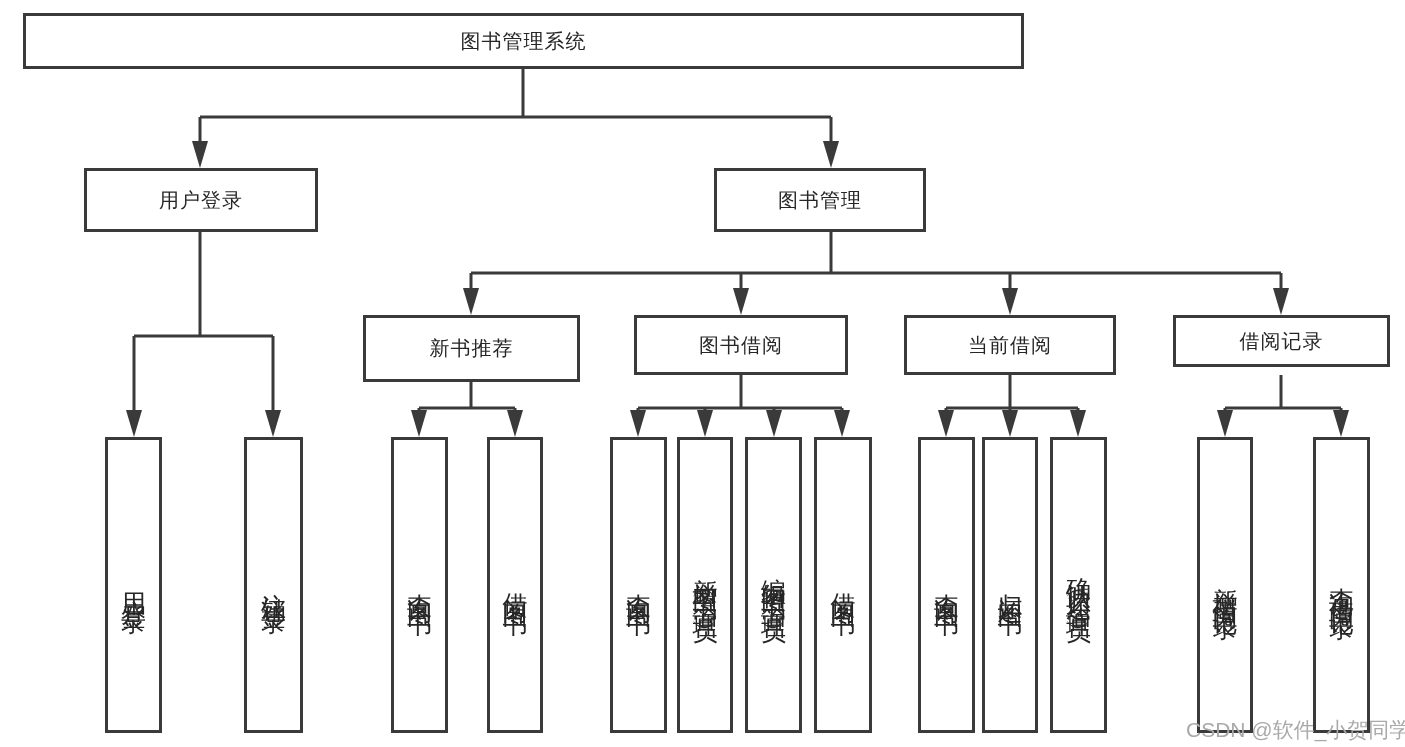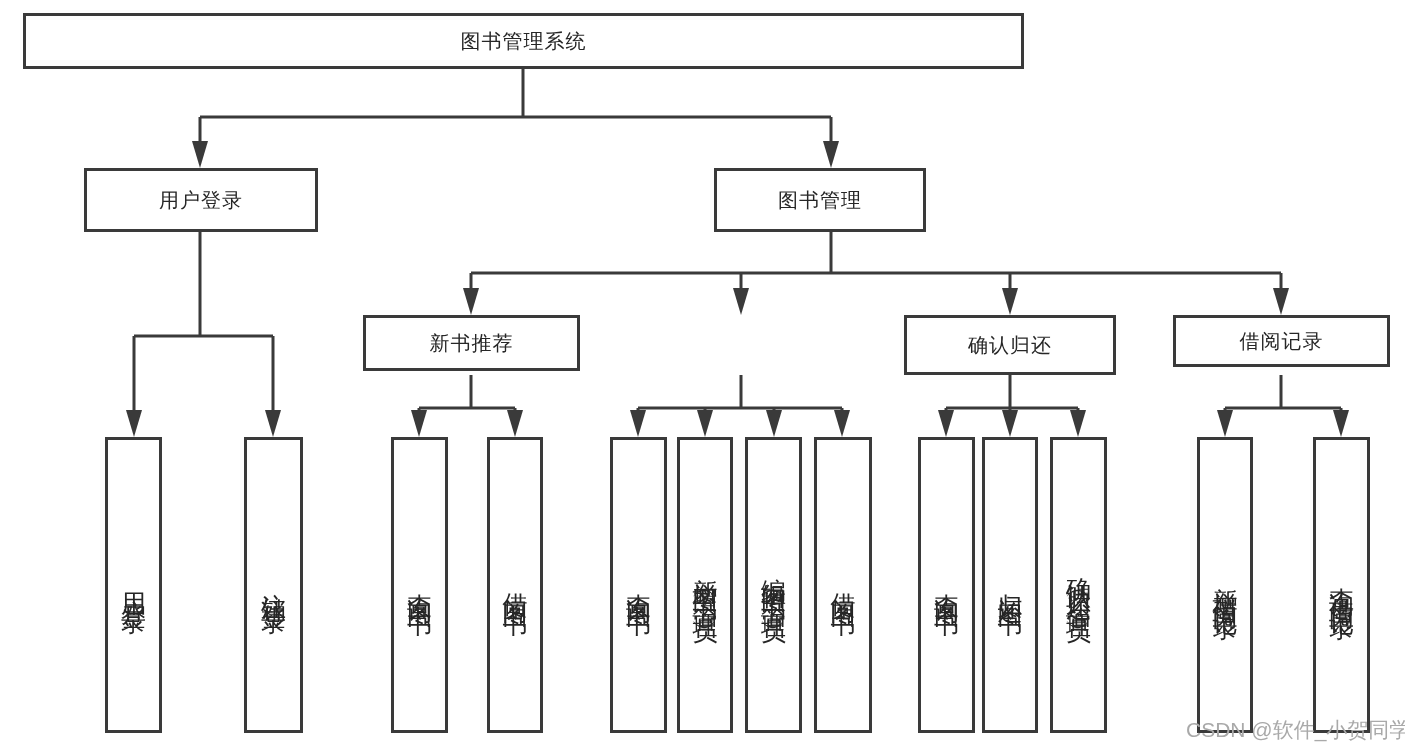--- a/index.html
+++ b/index.html
@@ -97,25 +97,28 @@
     <span>图书管理系统</span>
   </div>
 
   <div class="node hbox" style="left:84px;top:168px;width:234px;height:64px">
     <span>用户登录</span>
   </div>
   <div class="node hbox" style="left:714px;top:168px;width:212px;height:64px">
     <span>图书管理</span>
   </div>
 
-  <div class="node hbox" style="left:363px;top:315px;width:217px;height:56px">
+  <div class="node hbox" style="left:363px;top:315px;width:217px;height:67px">
     <span>新书推荐</span>
   </div>
+  <div class="node hbox" style="left:634px;top:315px;width:214px;height:60px">
+    <span>图书借阅</span>
+  </div>
   <div class="node hbox" style="left:904px;top:315px;width:212px;height:60px">
-    <span>确认归还</span>
+    <span>当前借阅</span>
   </div>
   <div class="node hbox" style="left:1173px;top:315px;width:217px;height:52px">
     <span>借阅记录</span>
   </div>
 
   <div class="node vbox" style="left:105px;top:437px;width:57px;height:296px">
     <span>用户登录</span>
   </div>
   <div class="node vbox" style="left:244px;top:437px;width:59px;height:296px">
     <span>注销登录</span>

